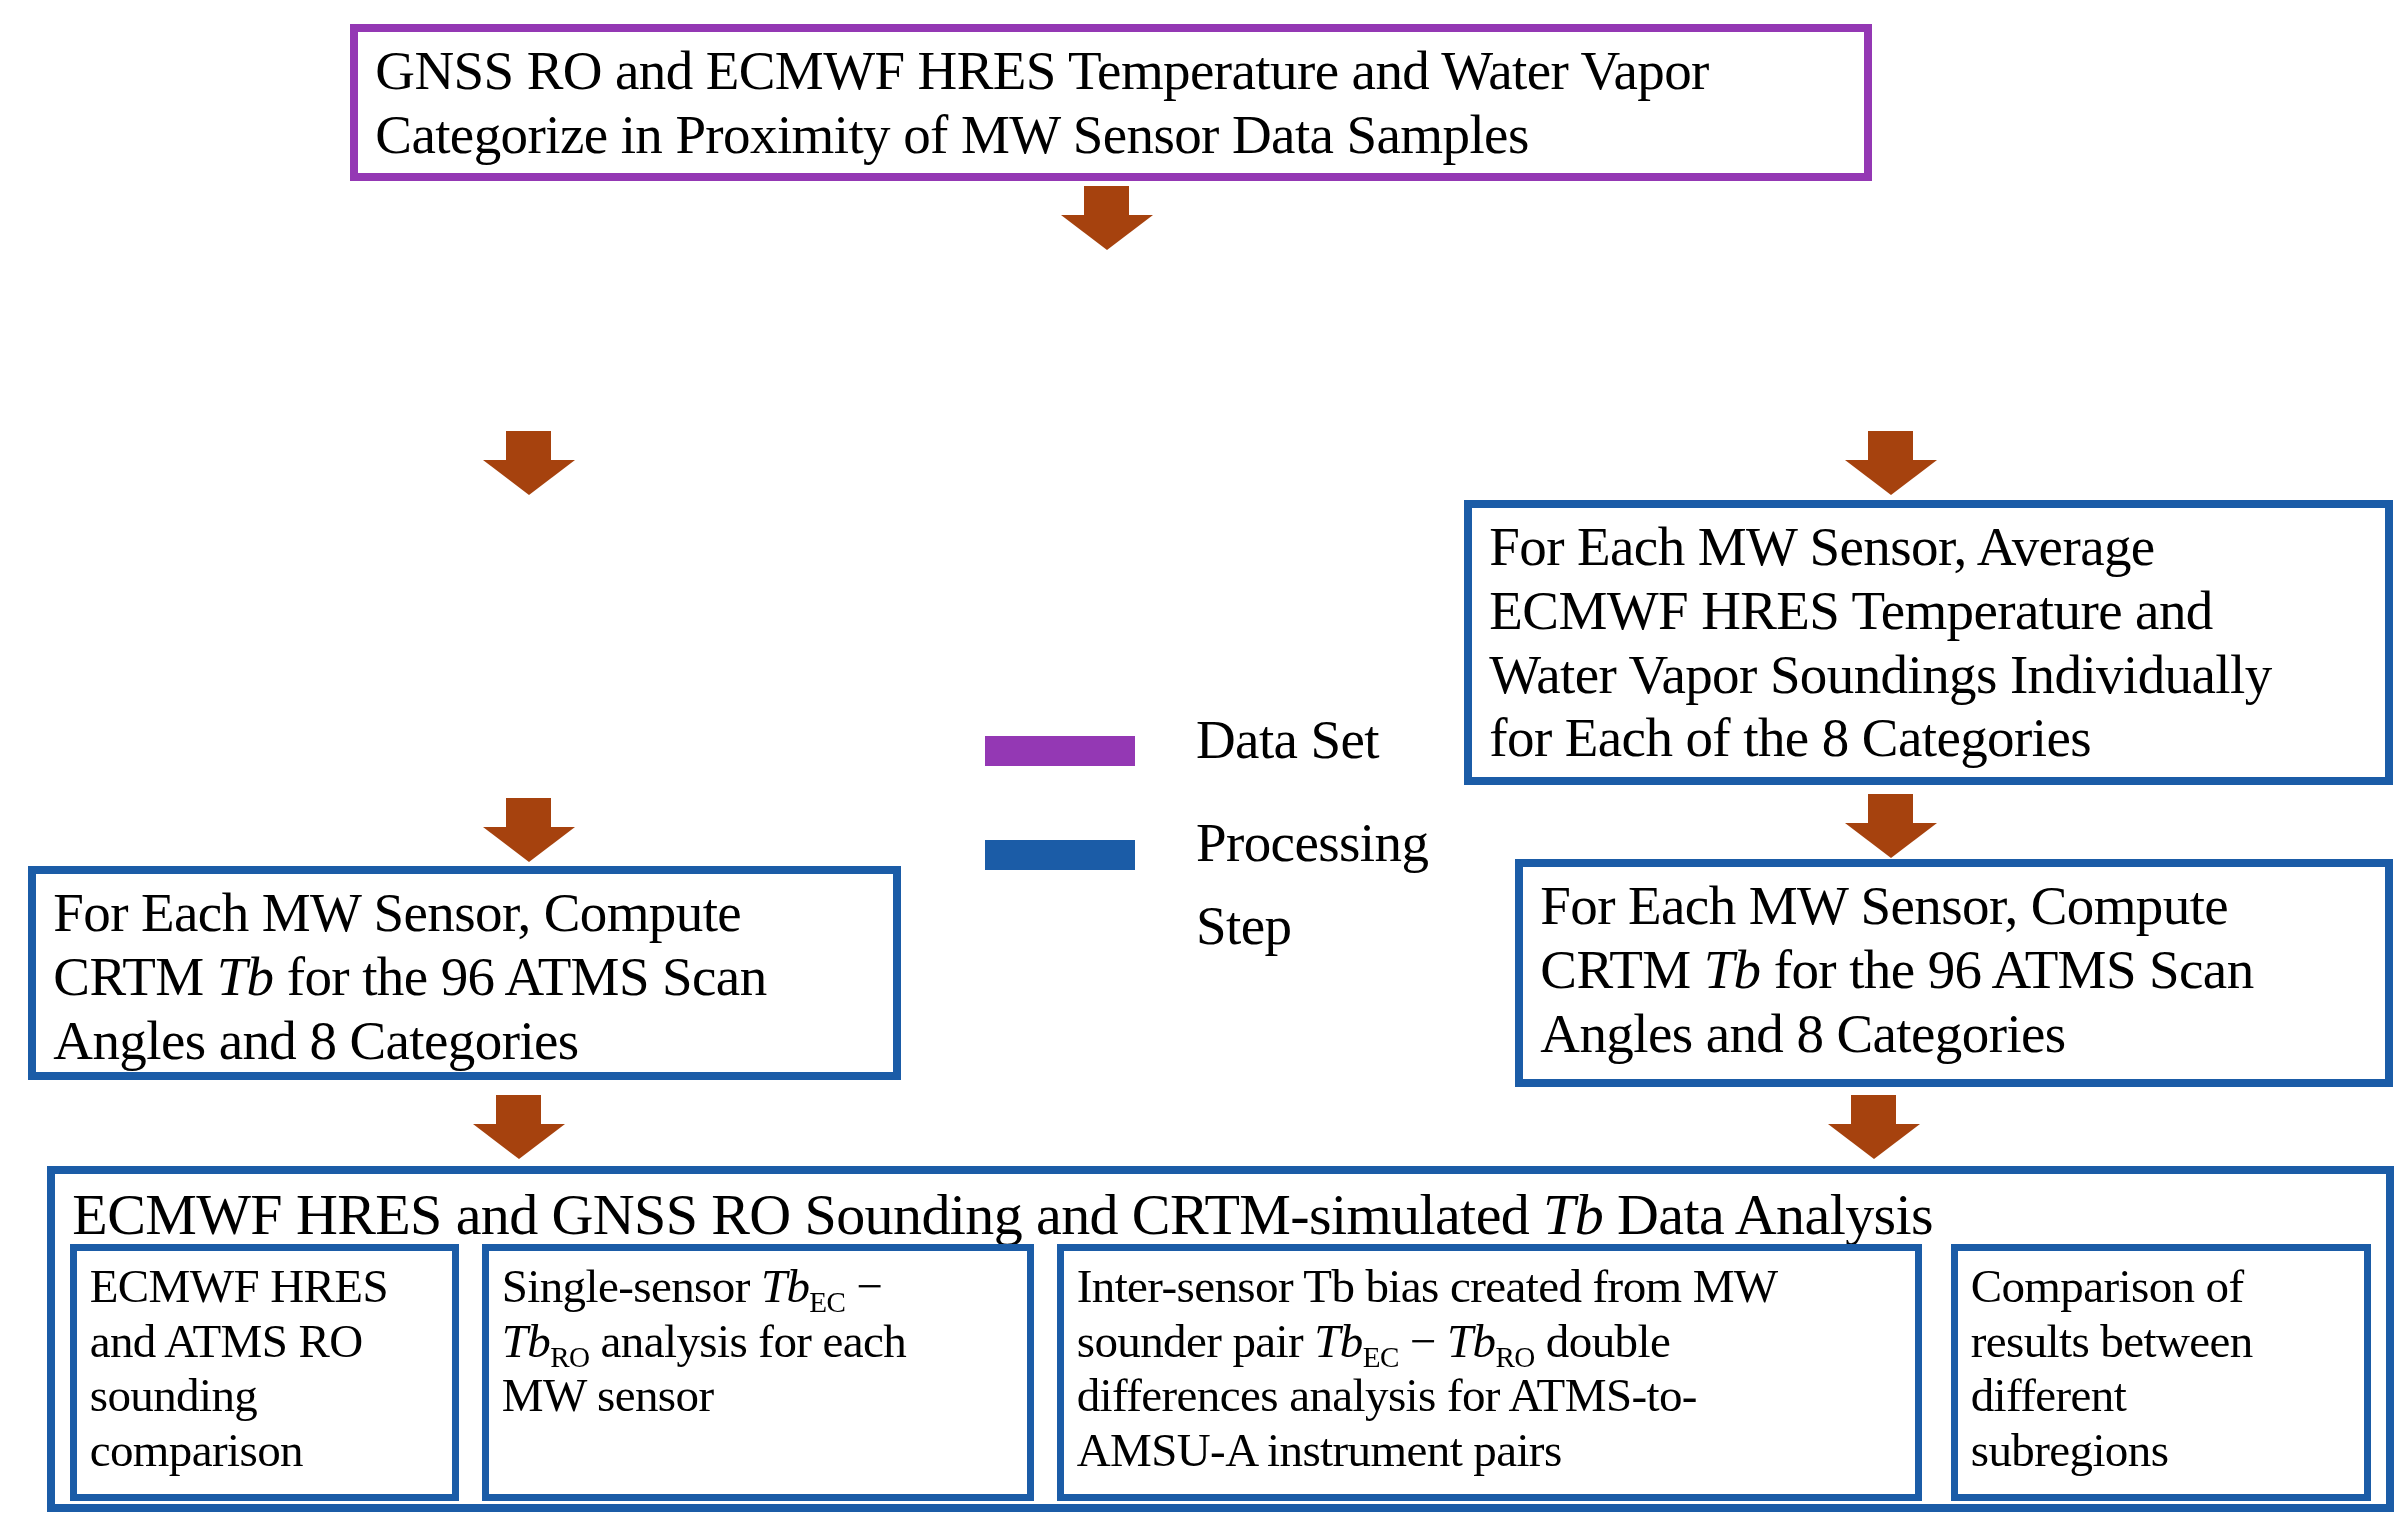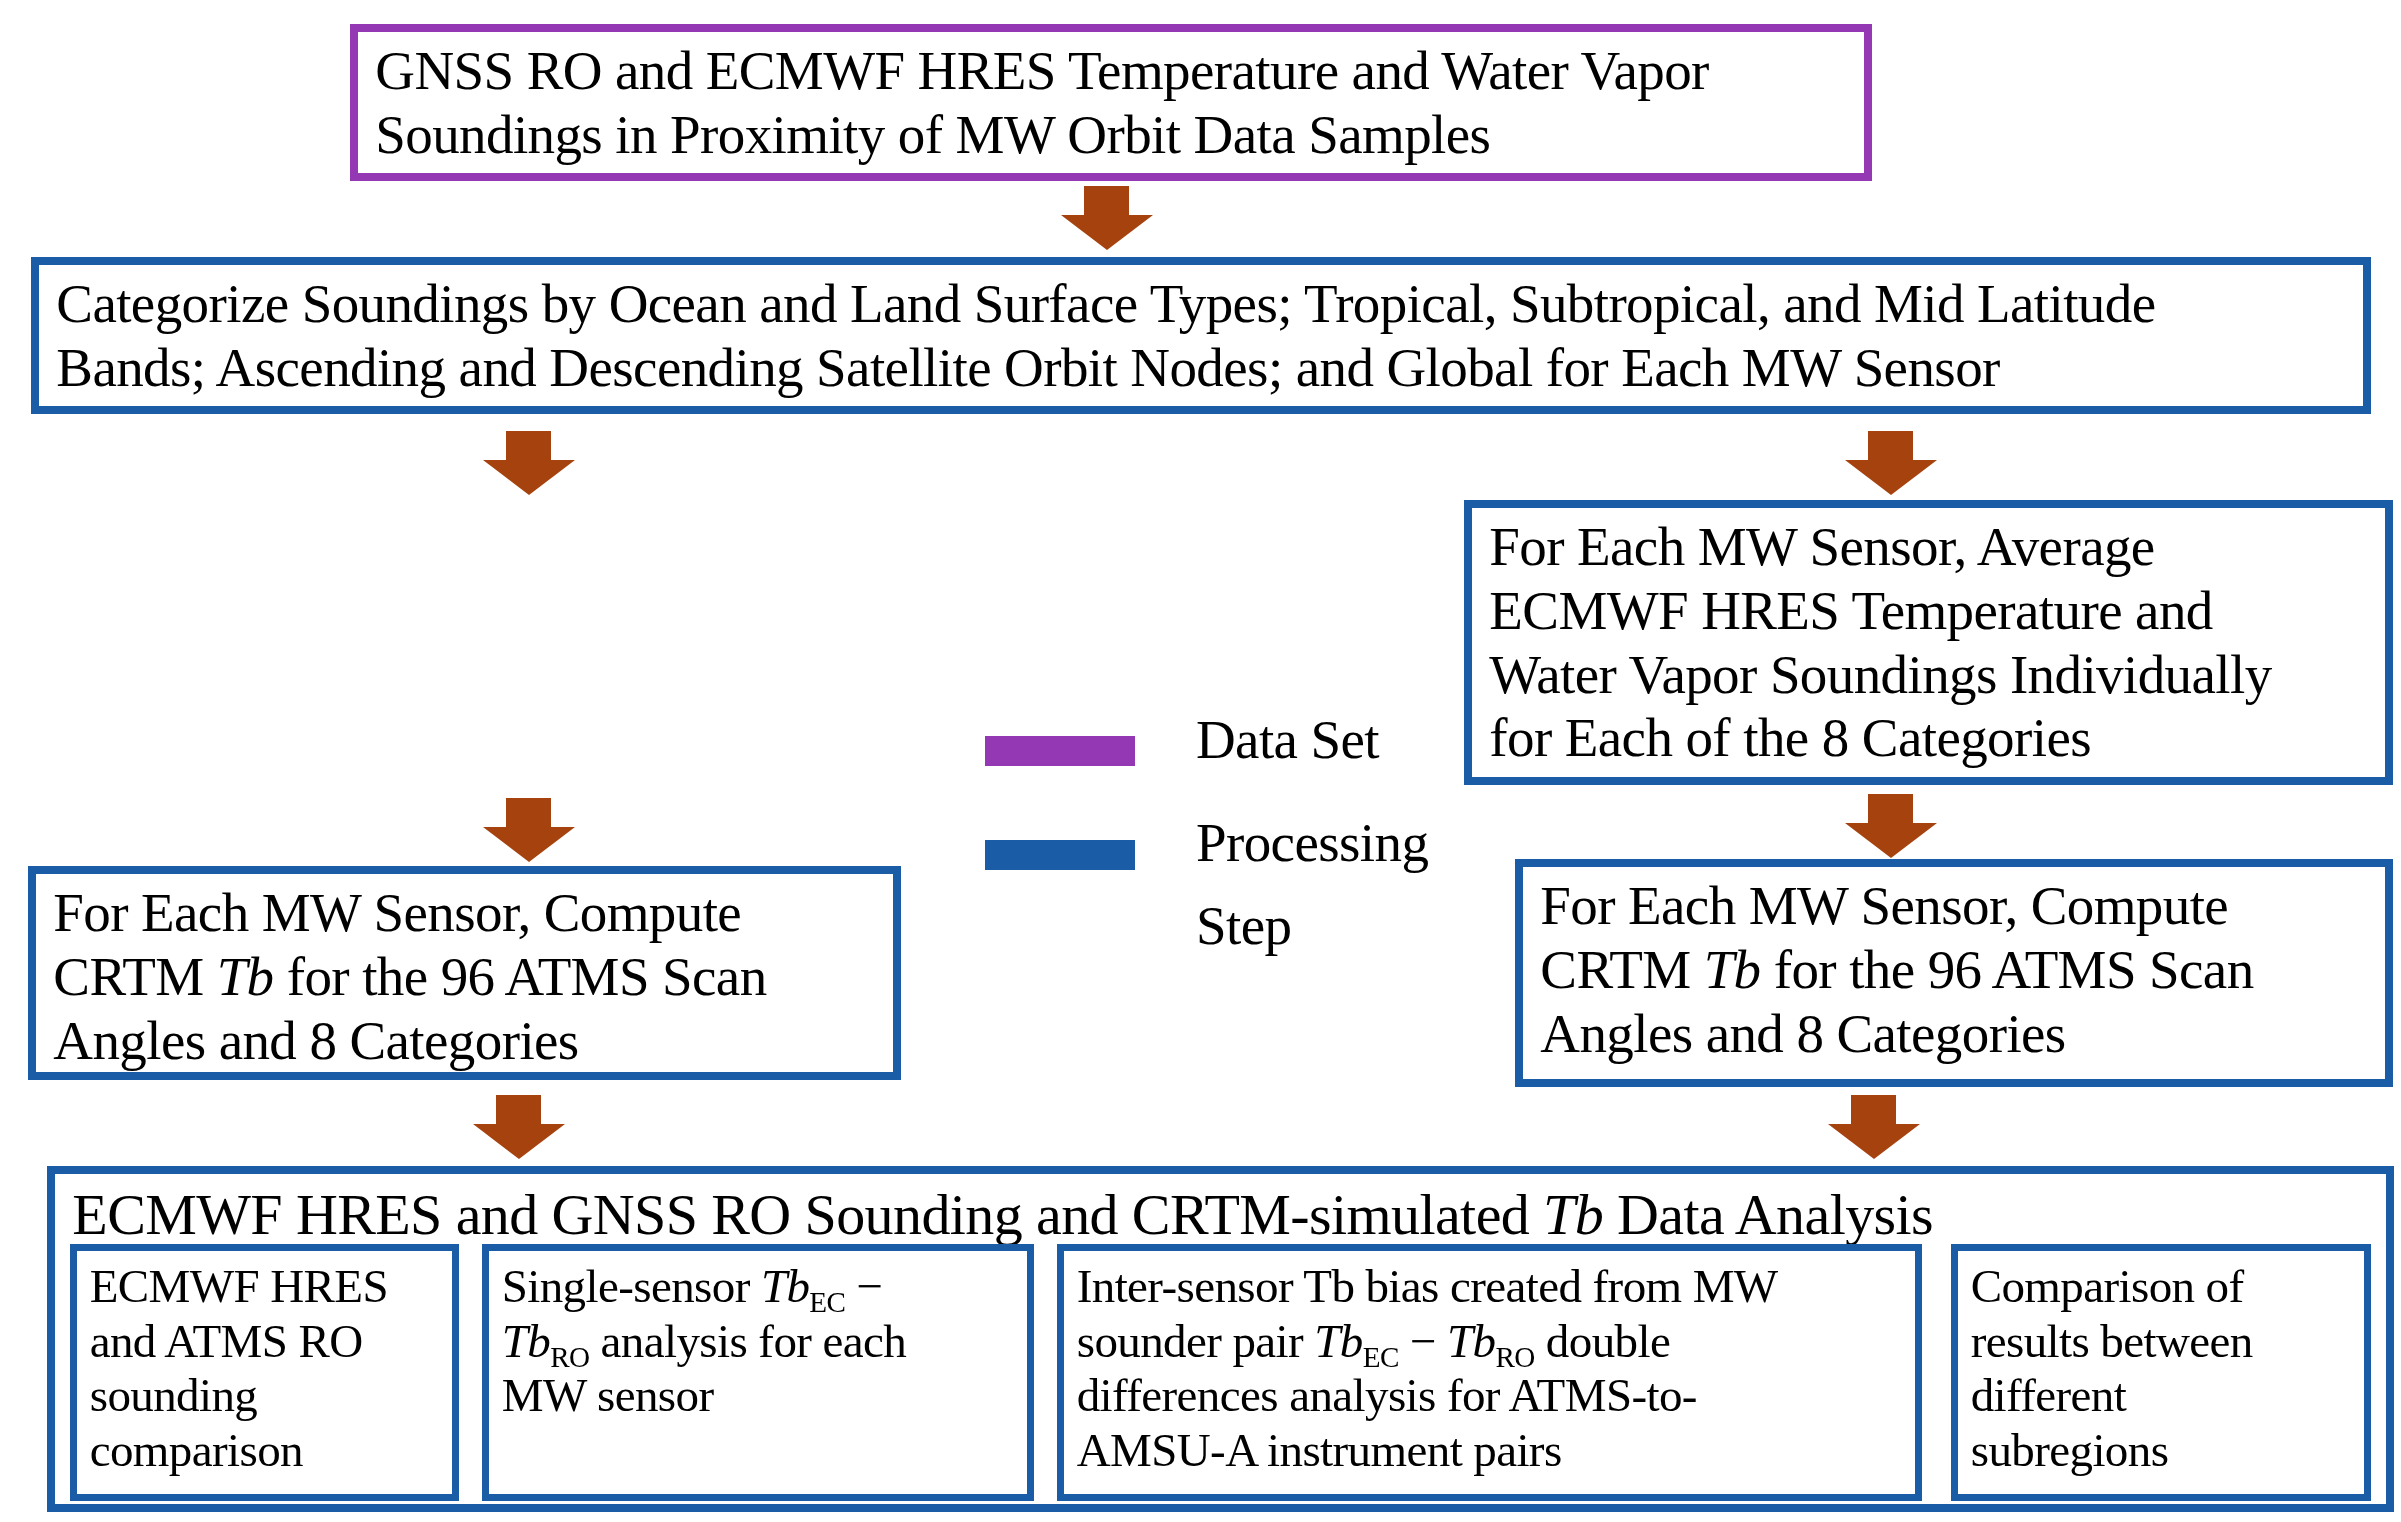--- a/index.html
+++ b/index.html
@@ -72,32 +72,28 @@
     padding:8px 12.7px;
   }
 </style>
 </head>
 <body>
 
 <div class="canvas">
 
   <div class="box purple" style="left:350px;top:24px;width:1522px;height:157px">
     <div class="txt">GNSS RO and ECMWF HRES Temperature and Water Vapor
-Soundings in Proximity of MW Orbit Data Samples</div>
+Categorize in Proximity of MW Sensor Data Samples</div>
   </div>
 
   <div class="arrow" style="left:1061px;top:186px">
     <div class="stem"></div>
     <div class="head"></div>
   </div>
 
-  <div class="box" style="left:31px;top:257px;width:2340px;height:157px">
-    <div class="txt">Categorize Soundings by Ocean and Land Surface Types; Tropical, Subtropical, and Mid Latitude
-Bands; Ascending and Descending Satellite Orbit Nodes; and Global for Each MW Sensor</div>
-  </div>
 
   <div class="arrow" style="left:483px;top:431px">
     <div class="stem"></div>
     <div class="head"></div>
   </div>
   <div class="arrow" style="left:1845px;top:431px">
     <div class="stem"></div>
     <div class="head"></div>
   </div>
 

